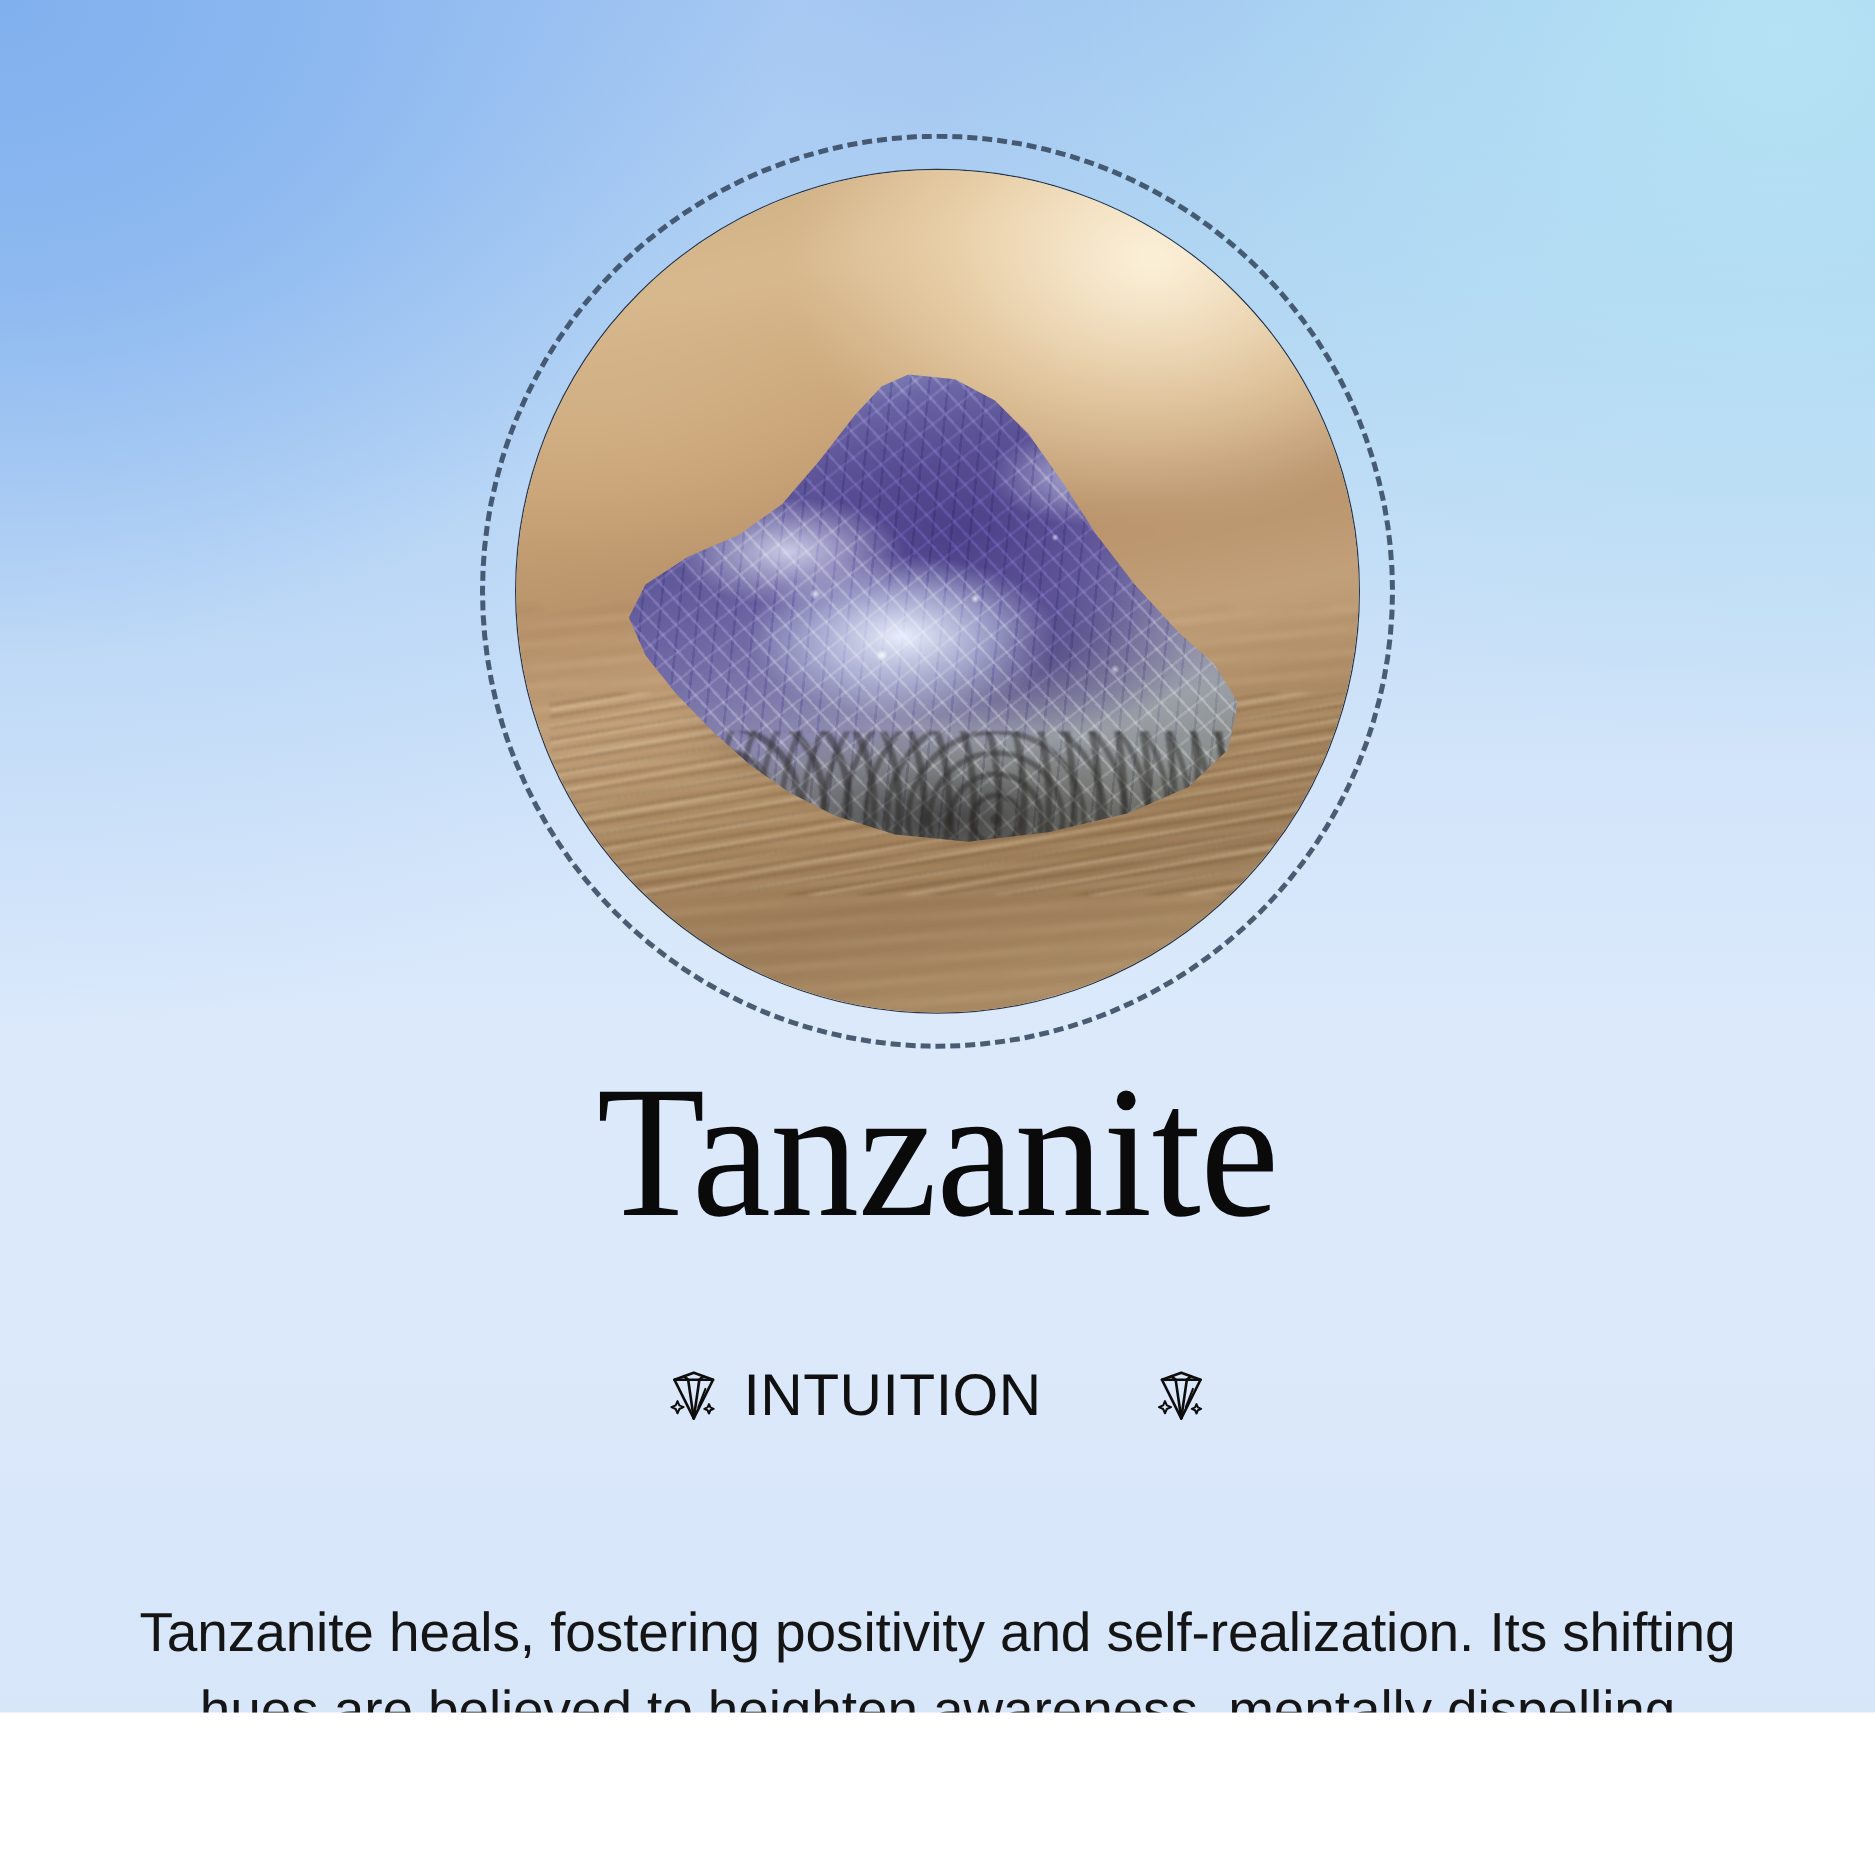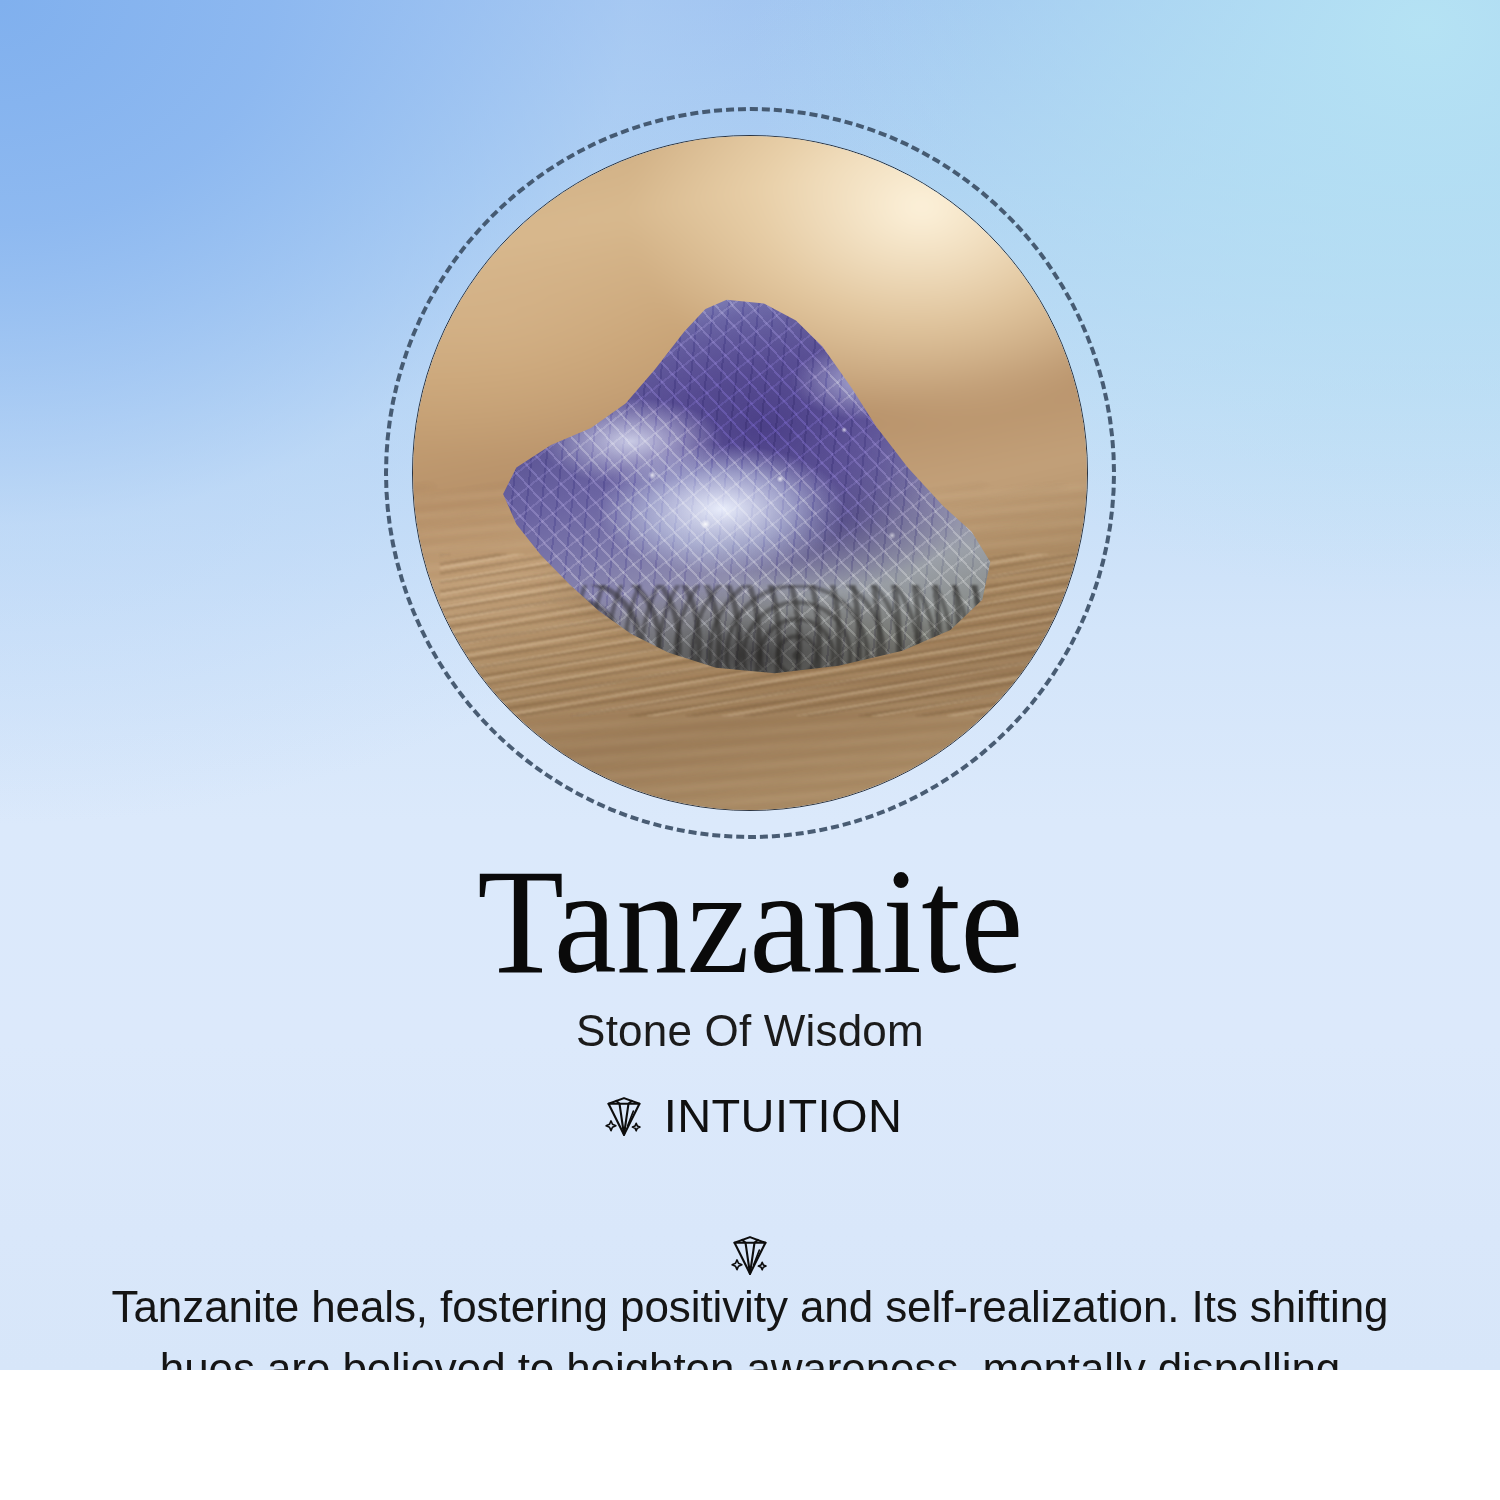--- a/index.html
+++ b/index.html
@@ -304,21 +304,20 @@
   
   .keywords {
     position: absolute;
     left: 0;
     top: 1088px;
     width: 1500px;
     display: flex;
     justify-content: center;
     align-items: center;
     gap: 86px;
-    flex-direction: column;
   }
   .keyword {
     display: flex;
     align-items: center;
     gap: 14px;
   }
   .gem-icon {
     width: 52px;
     height: 52px;
     flex: 0 0 52px;
@@ -366,21 +365,20 @@
           <div class="stone-facets"></div>
           <div class="stone-crust"></div>
           <div class="stone-glint"></div>
         </div>
       </div>
     </div>
   </div>
 
   <div class="title-block">
     <h1 class="gem-title">Tanzanite</h1>
-    <p class="gem-subtitle">Stone Of Wisdom</p>
   </div>
 
   <div class="keywords">
 
     <div class="keyword">
       <span>
         <svg class="gem-icon" viewBox="0 0 64 64" fill="none" stroke="#0d0d0d" stroke-width="2.6" stroke-linejoin="round" stroke-linecap="round" aria-hidden="true">
           <path d="M13 17 L32 10 L51 17 L32 55 Z"></path>
           <path d="M13 17 L51 17"></path>
           <path d="M22.5 13.5 L26.5 17 L32 55"></path>

